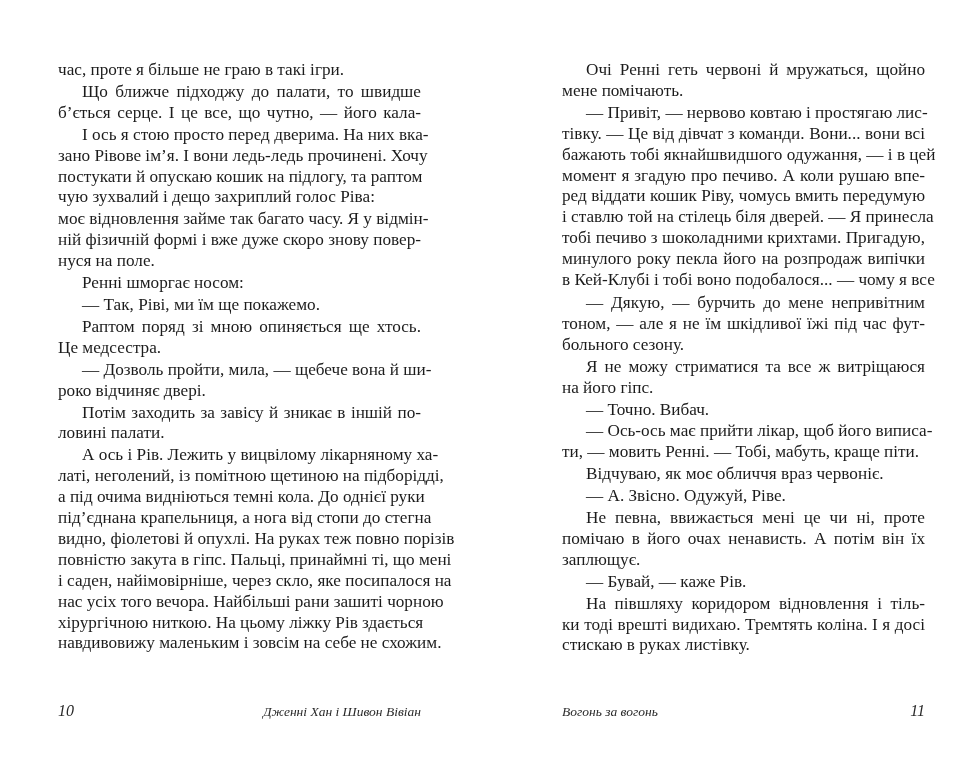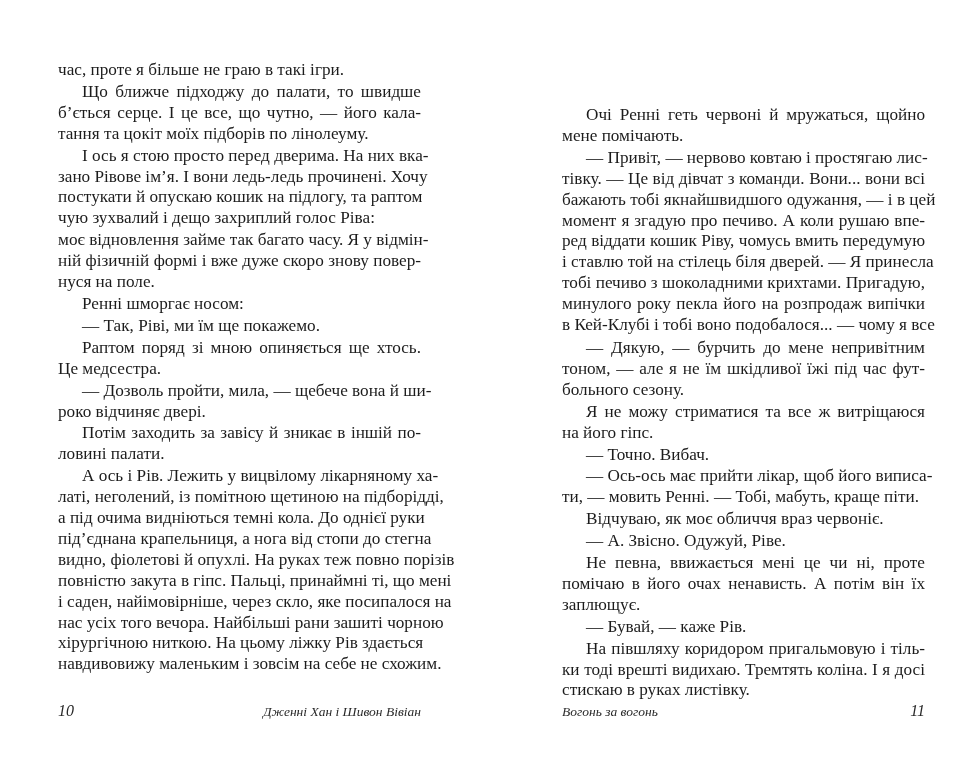--- a/index.html
+++ b/index.html
@@ -30,21 +30,20 @@
 
 <div class="page page-left">
   <div class="textblock" id="left-body">
       <div class="para">
         <span class="line last">час, проте я більше не граю в такі ігри.</span>
       </div>
       <div class="gap"></div>
       <div class="para">
         <span class="line" style="padding-left: 24px;">Що ближче підходжу до палати, то швидше</span>
         <span class="line">б’ється серце. І це все, що чутно, — його кала-</span>
-        <span class="line last">тання та цокіт моїх підборів по лінолеуму.</span>
       </div>
       <div class="gap"></div>
       <div class="para">
         <span class="line" style="padding-left: 24px;">І ось я стою просто перед дверима. На них вка-</span>
         <span class="line">зано Рівове ім’я. І вони ледь-ледь прочинені. Хочу</span>
         <span class="line">постукати й опускаю кошик на підлогу, та раптом</span>
         <span class="line last">чую зухвалий і дещо захриплий голос Ріва:</span>
       </div>
       <div class="gap"></div>
       <div class="para">
@@ -91,21 +90,21 @@
     </div>
   <div class="footer">
     <span class="folio">10</span>
     <span class="running-head">Дженні Хан і Шивон Вівіан</span>
   </div>
 </div>
 
 <div class="page page-right">
   <div class="textblock" id="right-body">
       <div class="para">
-        <span class="line" style="padding-left: 24px; margin-top: 45px;">Очі Ренні геть червоні й мружаться, щойно</span>
+        <span class="line" style="padding-left: 24px;">Очі Ренні геть червоні й мружаться, щойно</span>
         <span class="line last">мене помічають.</span>
       </div>
       <div class="gap"></div>
       <div class="para">
         <span class="line" style="padding-left: 24px;">— Привіт, — нервово ковтаю і простягаю лис-</span>
         <span class="line">тівку. — Це від дівчат з команди. Вони... вони всі</span>
         <span class="line">бажають тобі якнайшвидшого одужання, — і в цей</span>
         <span class="line">момент я згадую про печиво. А коли рушаю впе-</span>
         <span class="line">ред віддати кошик Ріву, чомусь вмить передумую</span>
         <span class="line">і ставлю той на стілець біля дверей. — Я принесла</span>
@@ -147,21 +146,21 @@
         <span class="line" style="padding-left: 24px;">Не певна, ввижається мені це чи ні, проте</span>
         <span class="line">помічаю в його очах ненависть. А потім він їх</span>
         <span class="line last">заплющує.</span>
       </div>
       <div class="gap"></div>
       <div class="para">
         <span class="line last" style="padding-left: 24px;">— Бувай, — каже Рів.</span>
       </div>
       <div class="gap"></div>
       <div class="para">
-        <span class="line" style="padding-left: 24px;">На півшляху коридором пригальмовую і тіль-</span>
+        <span class="line" style="padding-left: 24px;">На півшляху коридором відновлення і тіль-</span>
         <span class="line">ки тоді врешті видихаю. Тремтять коліна. І я досі</span>
         <span class="line last">стискаю в руках листівку.</span>
       </div>
     </div>
   <div class="footer">
     <span class="running-head">Вогонь за вогонь</span>
     <span class="folio">11</span>
   </div>
 </div>
 

